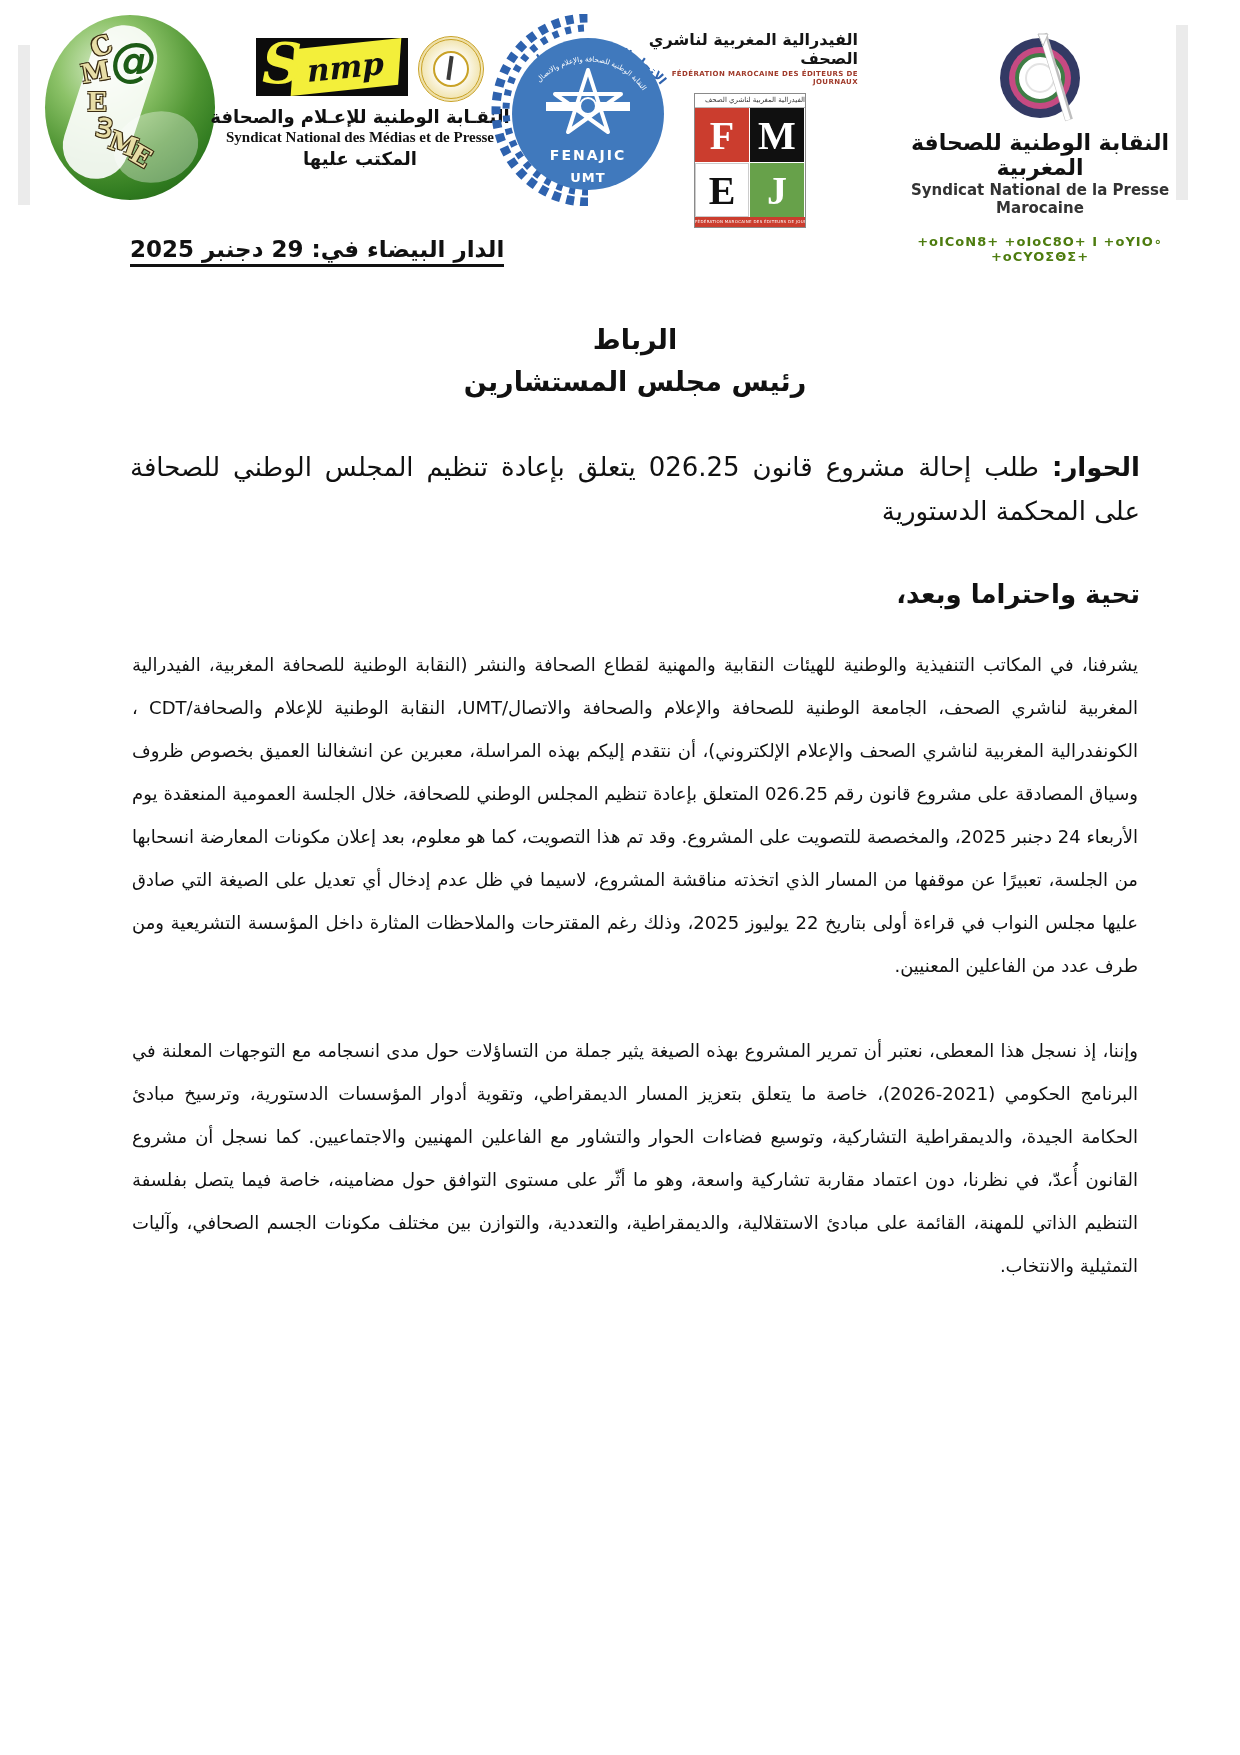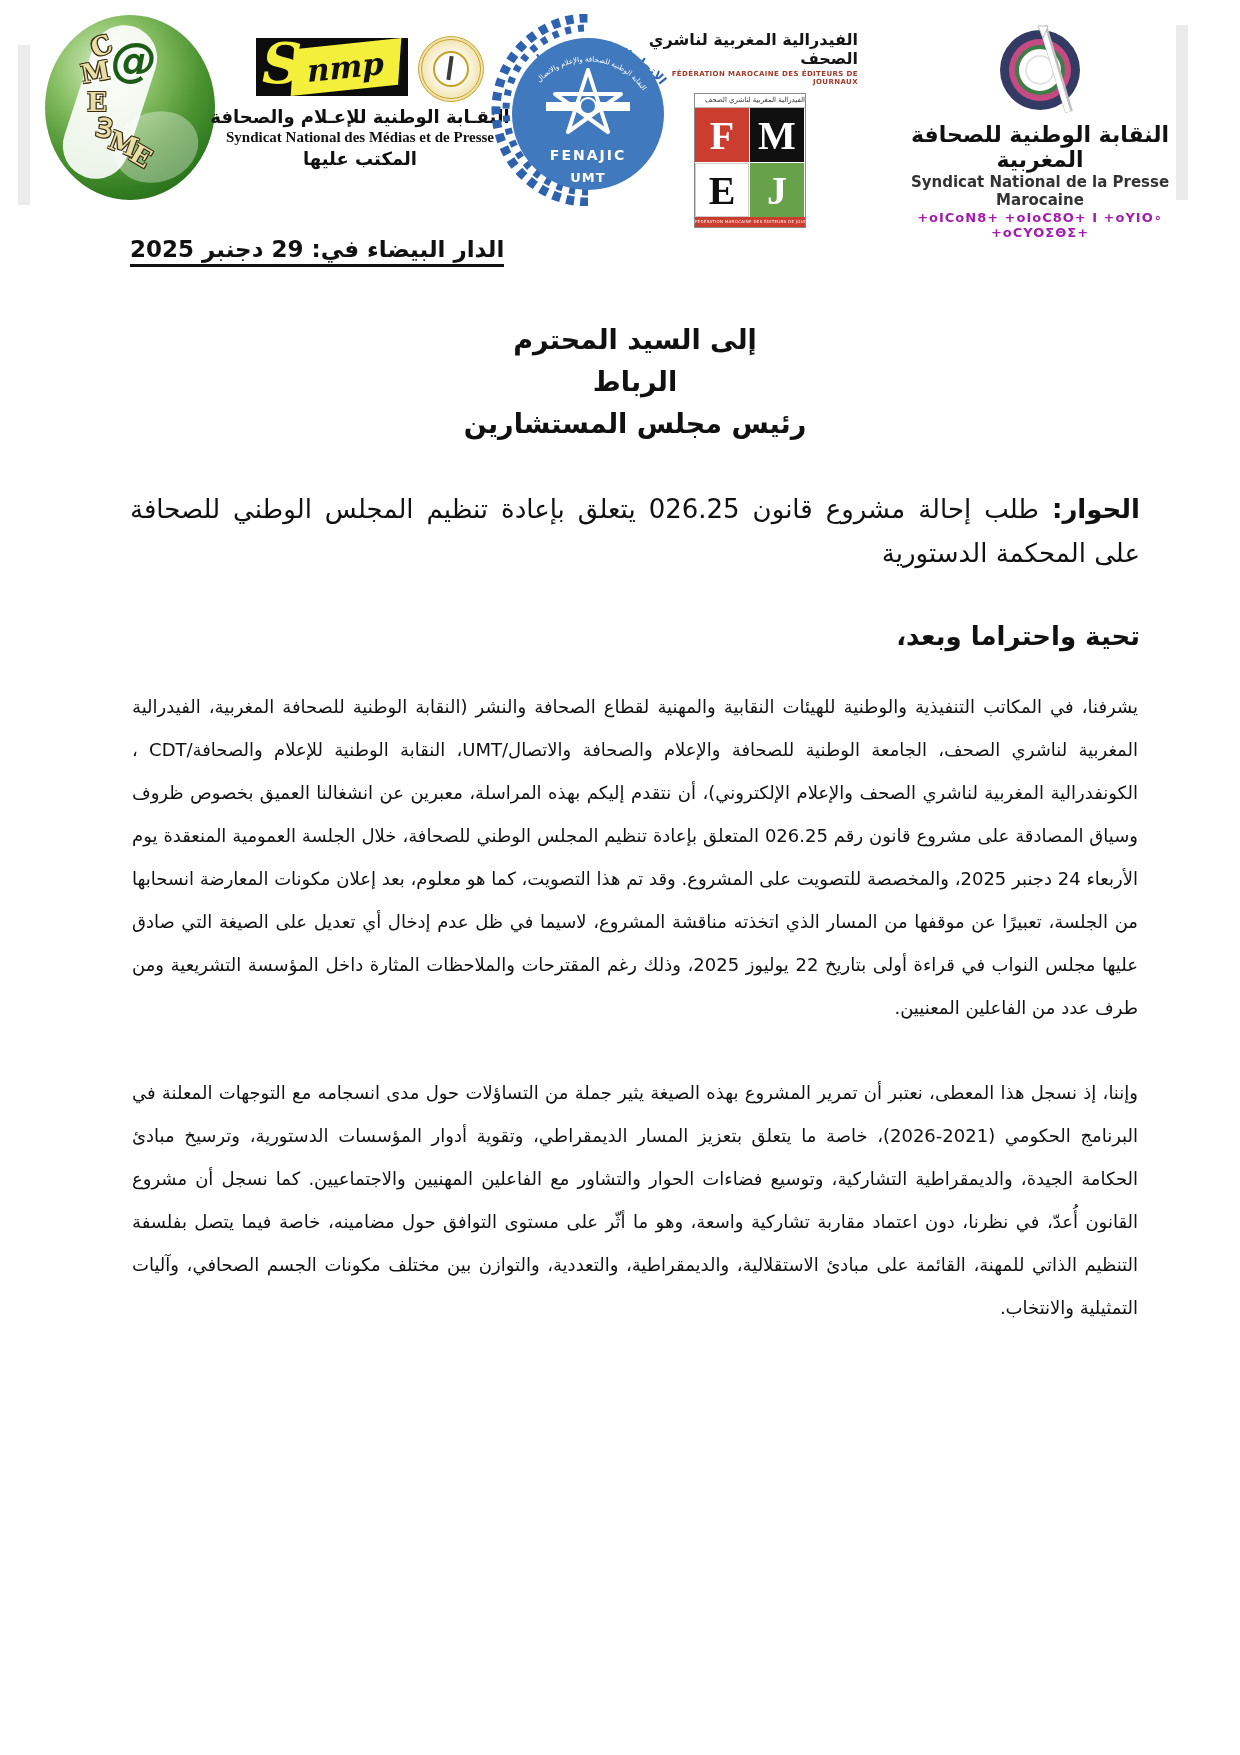--- a/index.html
+++ b/index.html
@@ -72,25 +72,25 @@
   .fmej-top{height:13px;font-size:7px;line-height:13px;color:#333;direction:rtl;border-bottom:1px solid #bbb;overflow:hidden;white-space:nowrap;}
   .fmej-cells{display:grid;grid-template-columns:54px 54px;grid-template-rows:54px 54px;gap:1px;background:#fff;}
   .fmej-cell{display:flex;align-items:center;justify-content:center;font-family:"Liberation Serif","DejaVu Serif",serif;font-weight:bold;font-size:40px;}
   .cell-f{background:#cb3d2e;color:#fff;}
   .cell-m{background:#101010;color:#fff;}
   .cell-e{background:#ffffff;color:#101010;border:1px solid #ccc;}
   .cell-j{background:#67a14a;color:#fff;}
   .fmej-bottom{height:10px;background:#cb3d2e;color:#fff;font-size:4px;line-height:10px;letter-spacing:.3px;overflow:hidden;white-space:nowrap;}
 
   
-  .snpm{position:absolute;left:890px;top:24px;width:300px;text-align:center;}
+  .snpm{position:absolute;left:890px;top:32px;width:300px;text-align:center;}
   .snpm-icon{margin:0 auto;}
   .snpm-ar{font-size:22px;font-weight:bold;color:#111;direction:rtl;margin-top:2px;}
   .snpm-fr{font-size:15px;font-weight:bold;color:#333;margin-top:1px;}
-  .snpm-tif{font-size:13px;font-weight:bold;color:#a21caf;letter-spacing:1px;margin-top:1px;}
+  .snpm-tif{font-size:13px;font-weight:bold;color:#4d7c0f;letter-spacing:1px;margin-top:17px;}
 
   
   .content{padding:0 100px 0 130px;}
   .date-line{margin-top:26px;text-align:left;direction:rtl;}
   .date-line span{
     display:inline-block;font-weight:bold;font-size:23px;color:#111;
     border-bottom:3px solid #111;padding-bottom:2px;
   }
   .address{margin-top:52px;text-align:center;direction:rtl;font-weight:bold;font-size:27px;line-height:42px;color:#111;}
   .subject{margin-top:42px;direction:rtl;text-align:justify;font-size:26px;line-height:44px;color:#111;}
@@ -198,21 +198,20 @@
     </div>
   </div>
 
   <div class="content">
 
     <div class="date-line" dir="rtl">
       <span>الدار البيضاء في: 29 دجنبر 2025</span>
     </div>
 
     <div class="address">
-      <div>إلى السيد المحترم</div>
       <div>الرباط</div>
       <div>رئيس مجلس المستشارين</div>
     </div>
 
     <div class="subject"><span class="lbl">الحوار:</span><span> طلب إحالة مشروع قانون 026.25 يتعلق بإعادة تنظيم المجلس الوطني للصحافة على المحكمة الدستورية</span></div>
 
     <div class="greeting">تحية واحتراما وبعد،</div>
 
     <p class="para para1">يشرفنا، في المكاتب التنفيذية والوطنية للهيئات النقابية والمهنية لقطاع الصحافة والنشر (النقابة الوطنية للصحافة المغربية، الفيدرالية المغربية لناشري الصحف، الجامعة الوطنية للصحافة والإعلام والصحافة والاتصال/UMT، النقابة الوطنية للإعلام والصحافة/CDT ، الكونفدرالية المغربية لناشري الصحف والإعلام الإلكتروني)، أن نتقدم إليكم بهذه المراسلة، معبرين عن انشغالنا العميق بخصوص ظروف وسياق المصادقة على مشروع قانون رقم 026.25 المتعلق بإعادة تنظيم المجلس الوطني للصحافة، خلال الجلسة العمومية المنعقدة يوم الأربعاء 24 دجنبر 2025، والمخصصة للتصويت على المشروع. وقد تم هذا التصويت، كما هو معلوم، بعد إعلان مكونات المعارضة انسحابها من الجلسة، تعبيرًا عن موقفها من المسار الذي اتخذته مناقشة المشروع، لاسيما في ظل عدم إدخال أي تعديل على الصيغة التي صادق عليها مجلس النواب في قراءة أولى بتاريخ 22 يوليوز 2025، وذلك رغم المقترحات والملاحظات المثارة داخل المؤسسة التشريعية ومن طرف عدد من الفاعلين المعنيين.</p>
 

